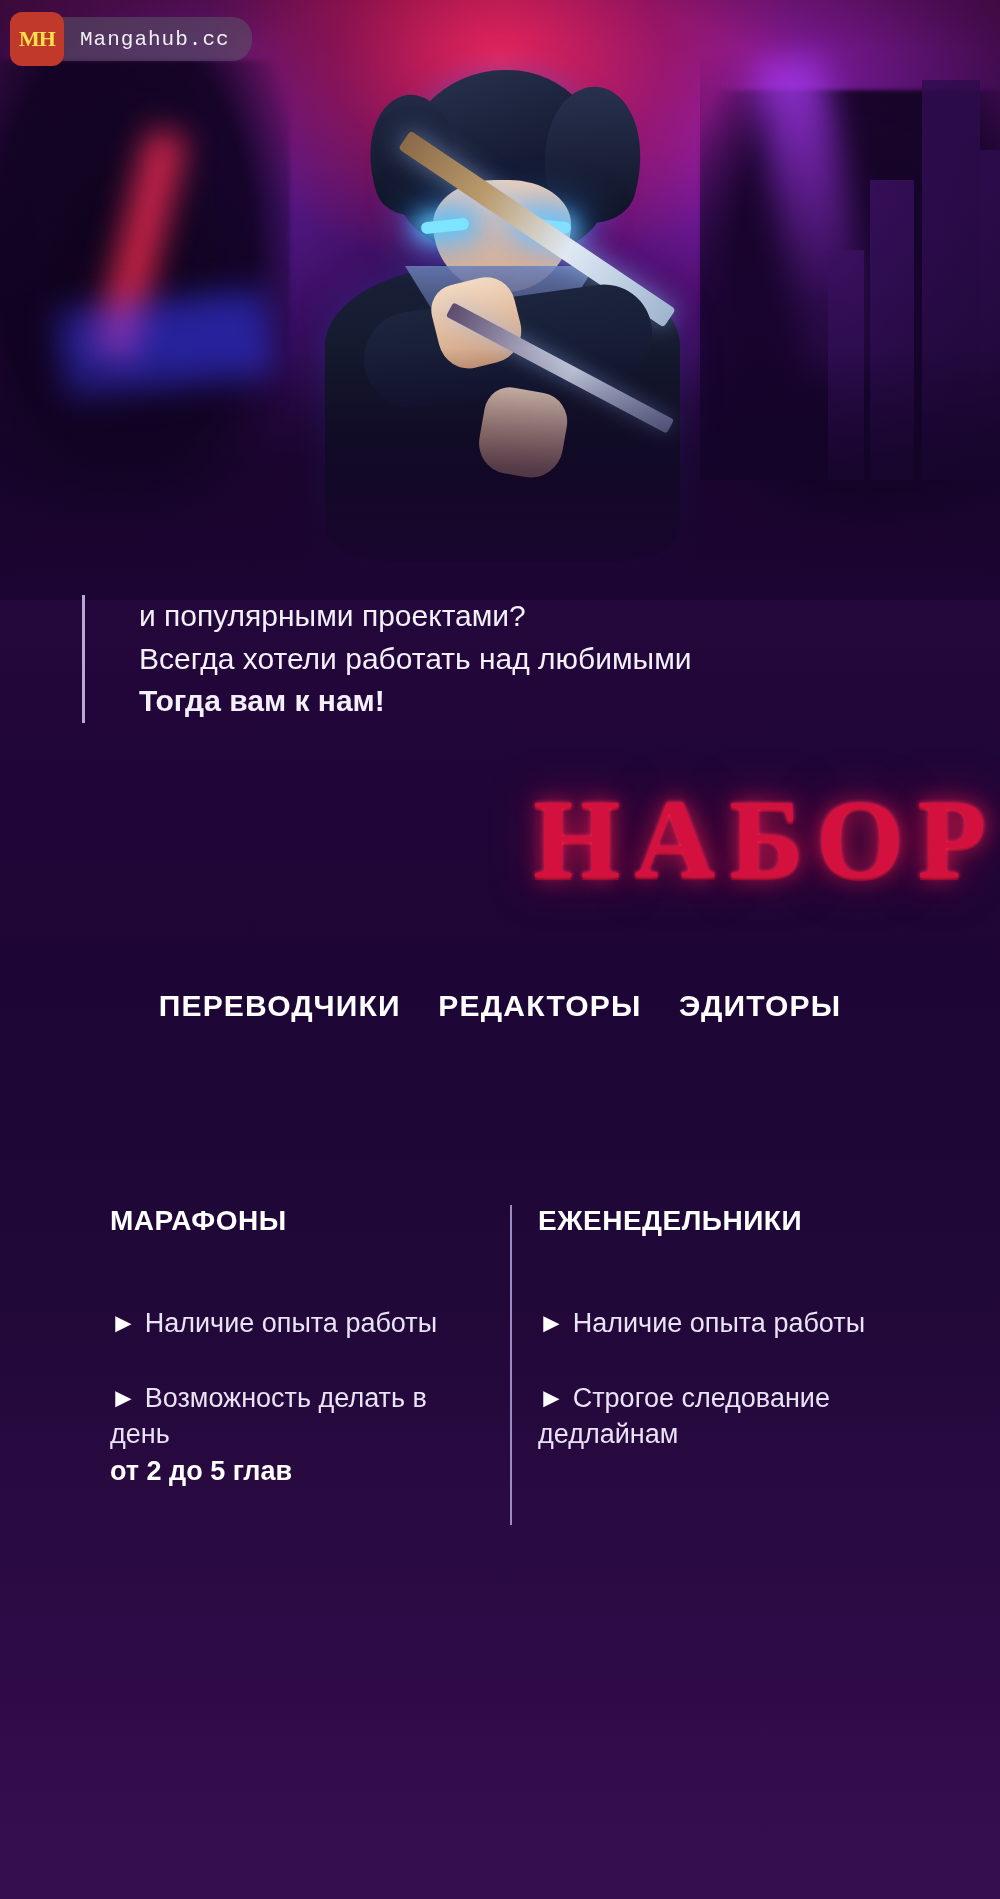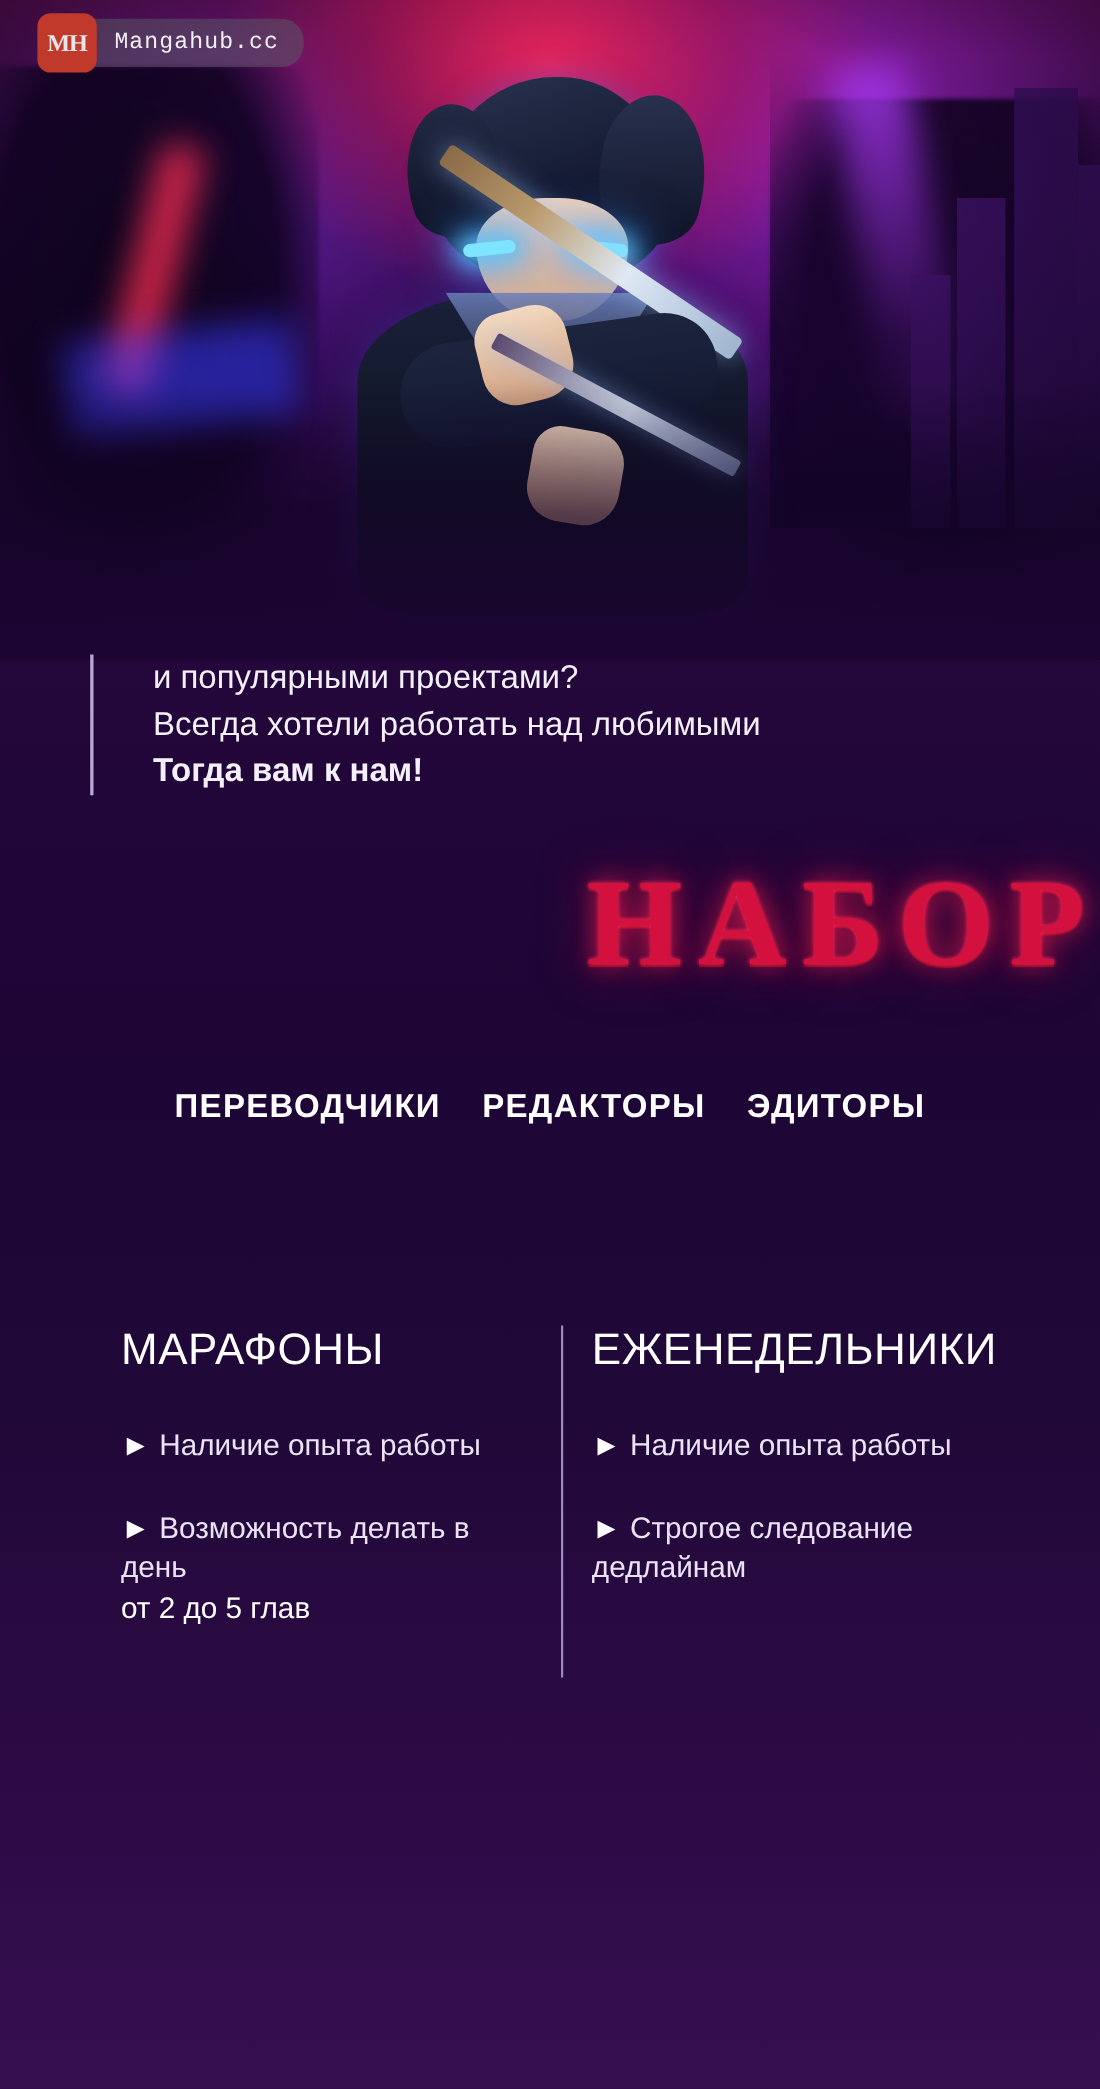--- a/index.html
+++ b/index.html
@@ -182,27 +182,26 @@
     left: 10px; top: 12px;
     display: flex; align-items: center;
     height: 54px;
     z-index: 30;
   }
   .wm-logo {
     width: 54px; height: 54px;
     border-radius: 12px;
     background: #c0392b;
     display: flex; align-items: center; justify-content: center;
-    color: #e5e5e5;
+    color: #fde047;
     font-weight: bold;
     font-size: 22px;
     letter-spacing: -1px;
     font-family: "Liberation Serif", serif;
     z-index: 2;
-    margin-left: 24px;
   }
   .wm-text {
     margin-left: -10px;
     height: 44px;
     padding: 0 22px 0 26px;
     display: flex; align-items: center;
     background: rgba(90,85,100,0.55);
     border-radius: 0 20px 20px 0;
     color: #f2eef5;
     font-size: 21px;
@@ -278,34 +277,34 @@
     width: 50%;
     padding-right: 40px;
     color: #efe9f7;
   }
   .col.right {
     padding-left: 26px;
     padding-right: 0;
     border-left: 2px solid #9a8cc0;
   }
   .col h3 {
-    font-size: 40px;
-    font-weight: normal;
+    font-size: 28px;
+    font-weight: bold;
     letter-spacing: .5px;
-    margin-bottom: 46px;
+    margin-bottom: 68px;
     color: #ffffff;
   }
   .bullet {
     font-size: 27px;
     line-height: 1.36;
     margin-bottom: 38px;
     color: #eae3f5;
   }
   .bullet .tri { color: #ffffff; margin-right: 8px; }
-  .bullet .strong { font-weight: normal; color: #ffffff; }
+  .bullet .strong { font-weight: bold; color: #ffffff; }
 
   
   .footer {
     position: absolute;
     left: 0; bottom: 0;
     width: 1000px; height: 285px;
     background: #e8174e;
     z-index: 25;
     display: flex;
     align-items: center;

